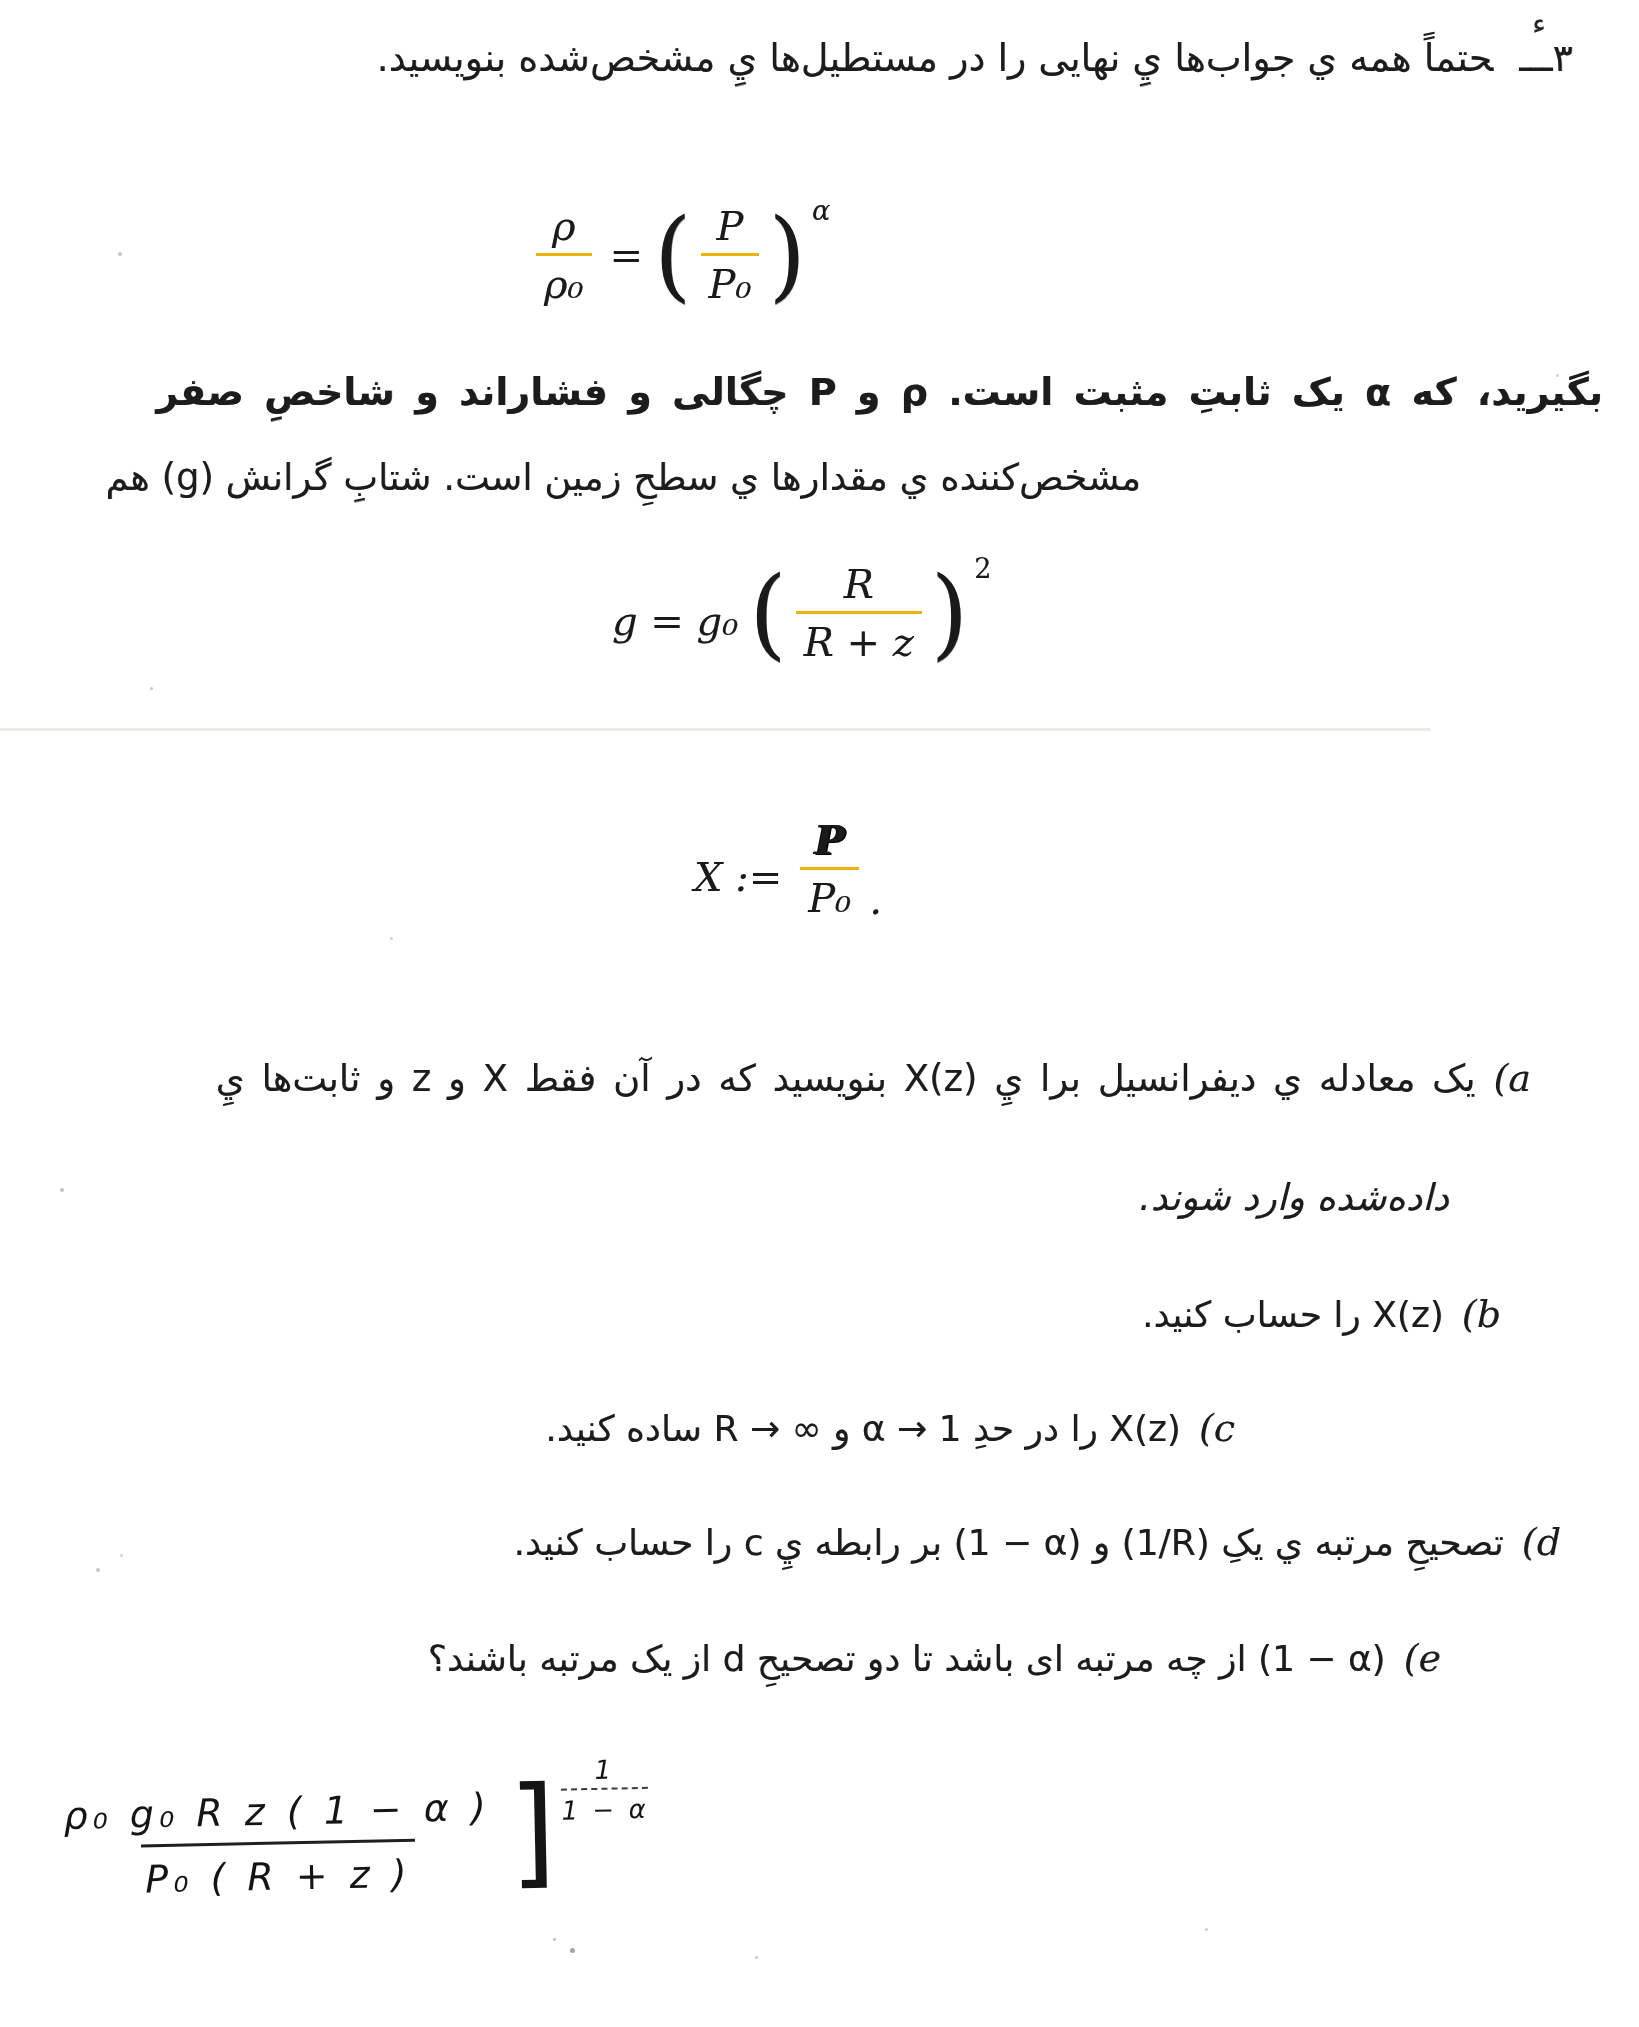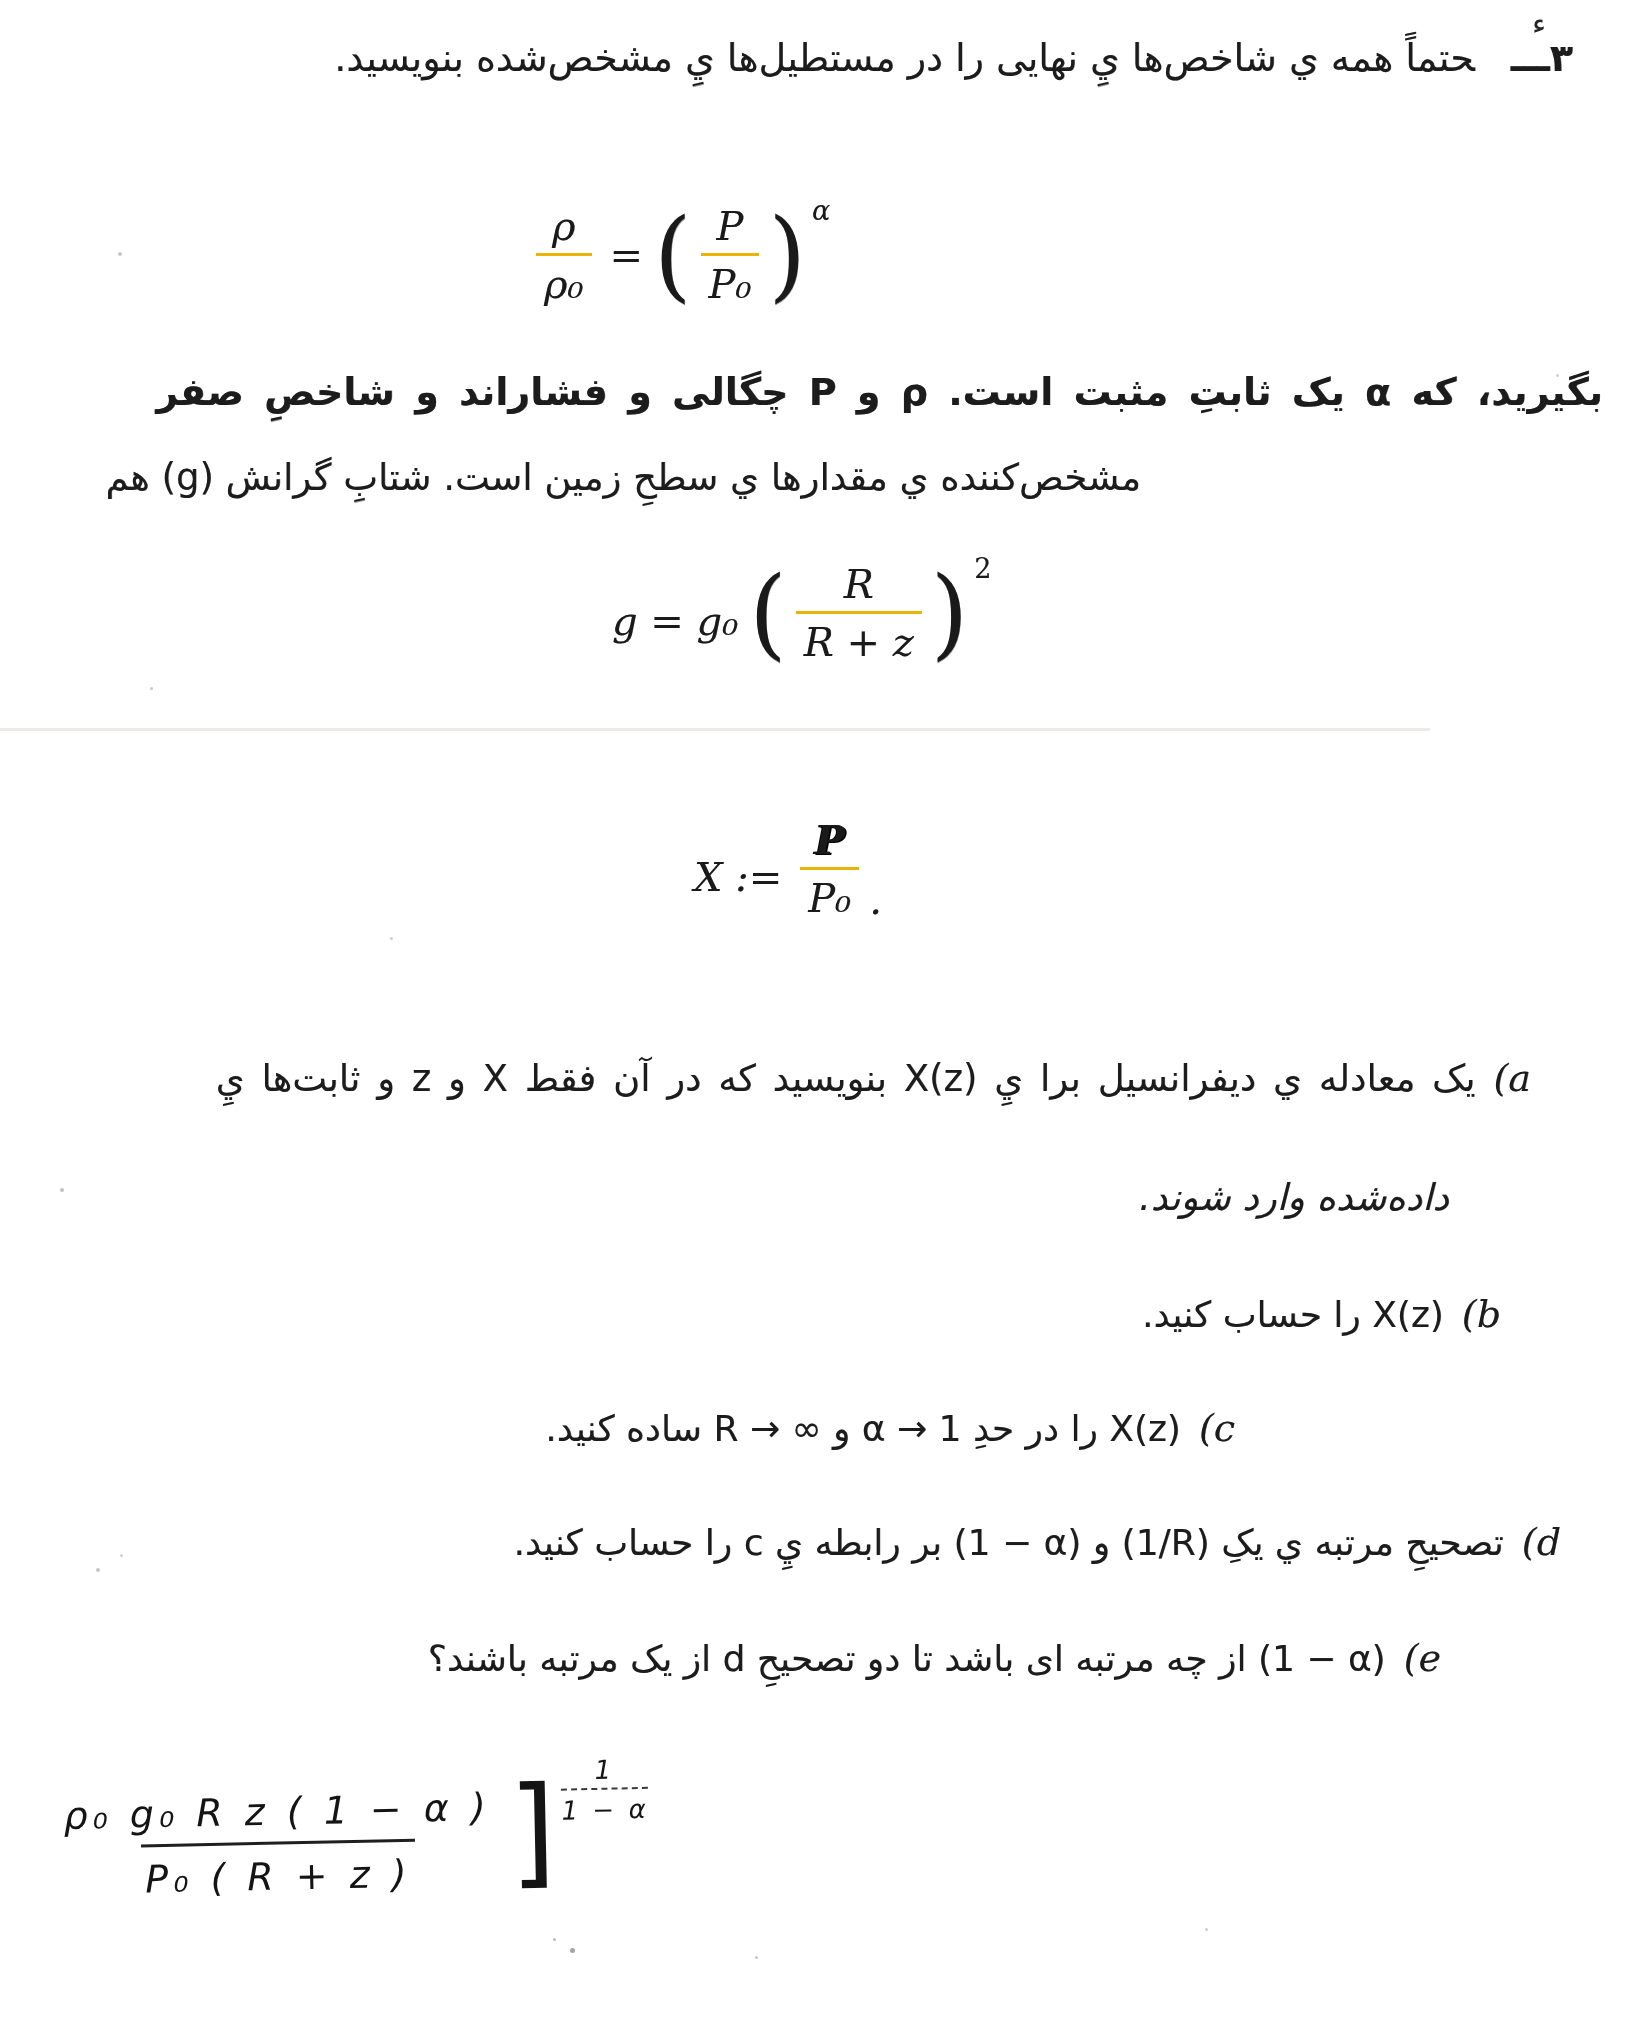--- a/index.html
+++ b/index.html
@@ -8,21 +8,21 @@
     background:#ffffff; overflow:hidden;
     font-family:"DejaVu Sans", sans-serif; color:#1c1c1c;
   }
   
   .rtl-line {
     position:absolute; direction:rtl; white-space:nowrap;
     line-height:1.5; font-size:36px;
     text-shadow:0.4px 0.4px 0.5px rgba(25,25,25,0.45);
   }
   .wide { word-spacing:7px; }
-  .probnum { margin-left:36px; letter-spacing:-1px;font-weight:bold; }
+  .probnum { margin-left:26px; letter-spacing:-1px; }
   .tick { position:absolute; left:1532px; top:6px; font-size:30px; color:#242424; }
 
   
   .eq {
     position:absolute; display:flex; align-items:center; direction:ltr;
     font-family:"DejaVu Serif", serif; font-style:italic;
     font-size:40px; line-height:1.1; color:#1a1a1a;
     text-shadow:0.3px 0.3px 0.4px rgba(25,25,25,0.4);
   }
   .frac { display:inline-flex; flex-direction:column; align-items:center; margin:0 8px; }
@@ -66,21 +66,21 @@
   .speck { position:absolute; border-radius:50%; background:#8d8d8d; }
 </style>
 </head>
 <body>
 
 <div class="page">
 
   <span class="tick">ء</span>
 
   <div class="rtl-line" style="top:30px; right:66px; font-size:38px;">
-    <span class="probnum">۳ـــ</span><span>حتماً همه ي شاخص‌ها يِ نهایی را در مستطیل‌ها يِ مشخص‌شده بنویسید.</span>
+    <span class="probnum">۳ـــ</span><span>حتماً همه ي جواب‌ها يِ نهایی را در مستطیل‌ها يِ مشخص‌شده بنویسید.</span>
   </div>
 
 
   <div class="eq" style="top:204px; left:528px;">
     <span class="frac">
       <span class="num">ρ</span>
       <span class="den">ρ₀</span>
     </span>
     <span class="rel">=</span>
     <span class="paren">(</span>

